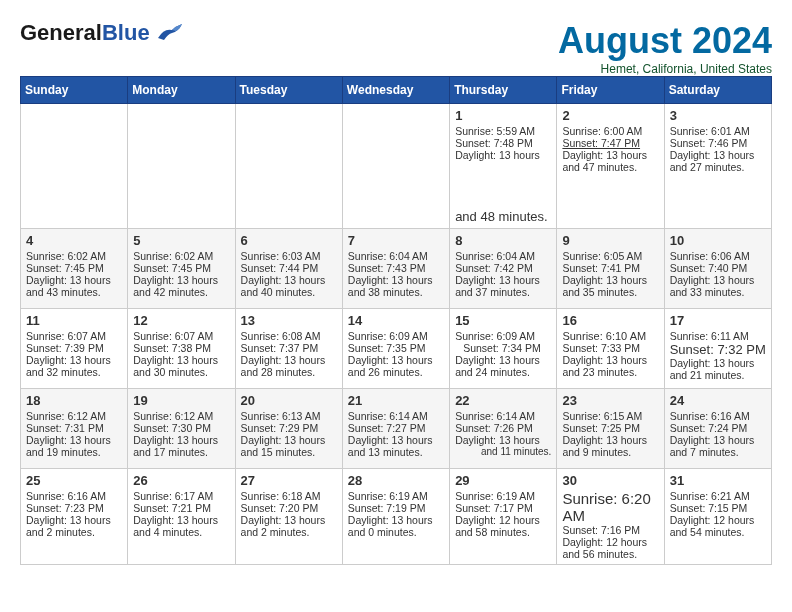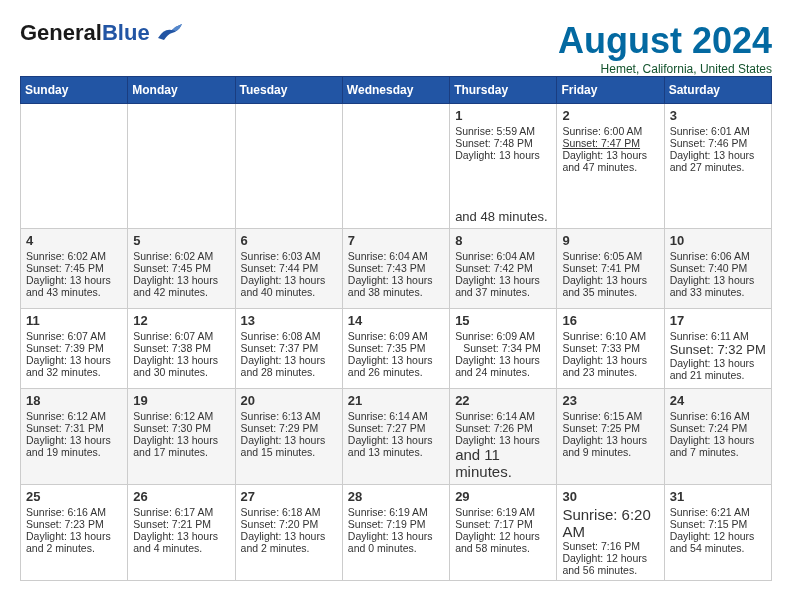--- a/index.html
+++ b/index.html
@@ -264,21 +264,21 @@
           <span style="display: block; font-size: 10.5px;">Sunrise: 6:14 AM</span>
           <span style="display: block; font-size: 10.5px;">Sunset: 7:27 PM</span>
           <span style="display: block; font-size: 10.5px;">Daylight: 13 hours</span>
           <span style="display: block; font-size: 10.5px;">and 13 minutes.</span>
         </td>
         <td>
           <span class="day-number">22</span>
           <span style="display: block; font-size: 10.5px;">Sunrise: 6:14 AM</span>
           <span style="display: block; font-size: 10.5px;">Sunset: 7:26 PM</span>
           <span style="display: block; font-size: 10.5px;">Daylight: 13 hours</span>
-          <span style="display: block; font-size: 15px;">and 11 minutes.</span>
+          <span style="display: block; font-size: 10px; text-align: right;">and 11 minutes.</span>
         </td>
         <td>
           <span class="day-number">23</span>
           <span style="display: block; font-size: 10.5px;">Sunrise: 6:15 AM</span>
           <span style="display: block; font-size: 10.5px;">Sunset: 7:25 PM</span>
           <span style="display: block; font-size: 10.5px;">Daylight: 13 hours</span>
           <span style="display: block; font-size: 10.5px;">and 9 minutes.</span>
         </td>
         <td>
           <span class="day-number">24</span>

